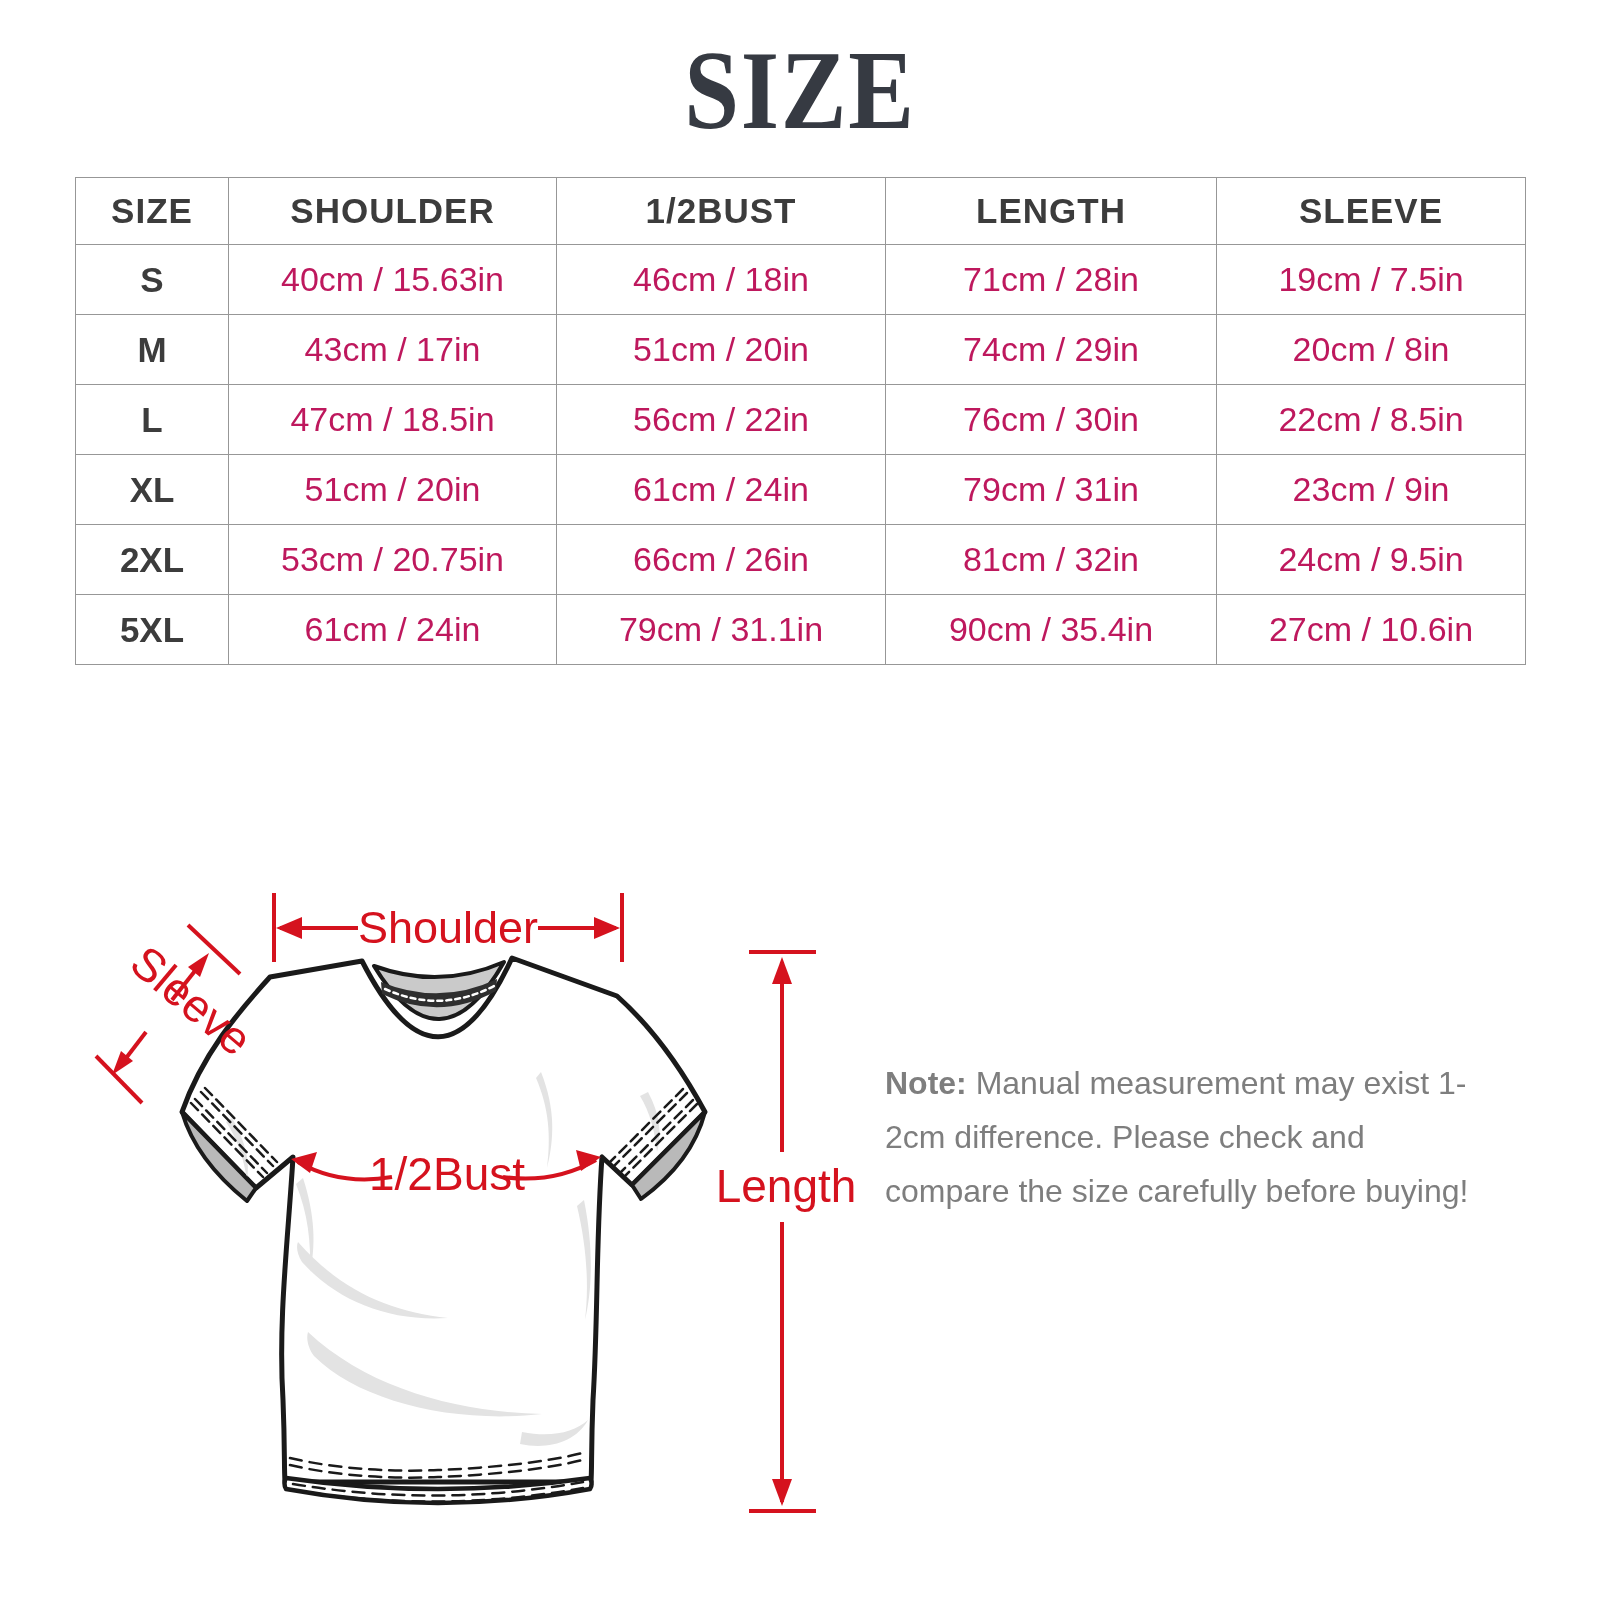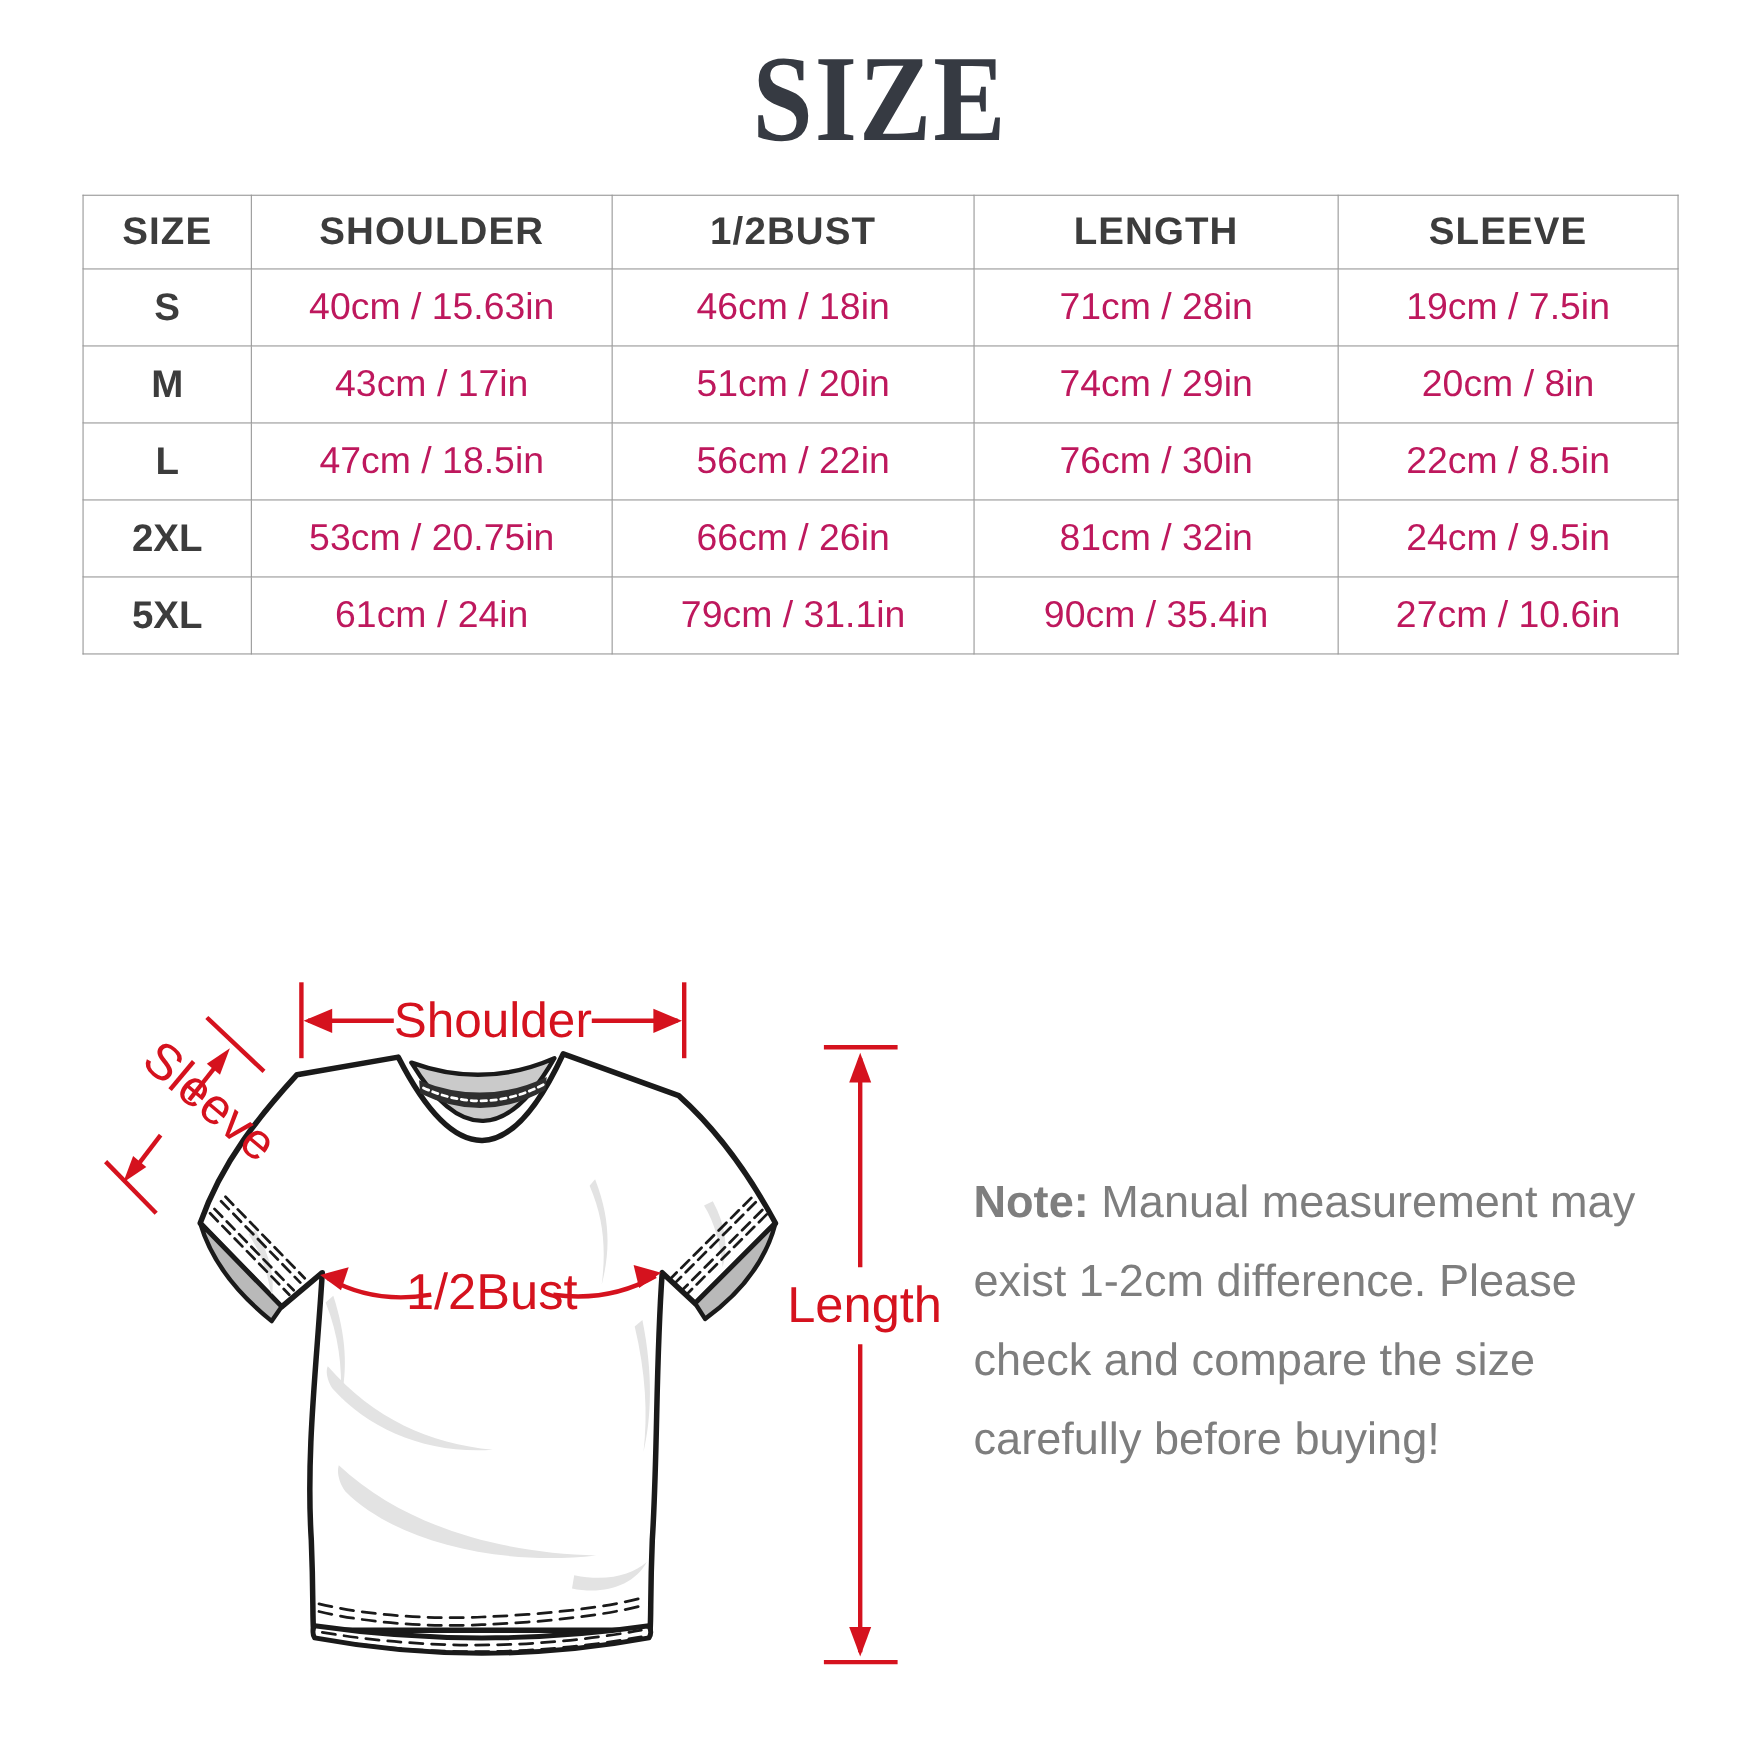--- a/index.html
+++ b/index.html
@@ -66,22 +66,22 @@
     height: 720px;
   }
   .diagram text {
     font-family: "Liberation Sans", sans-serif;
   }
   .note {
     position: absolute;
     left: 885px;
     top: 1056px;
     width: 608px;
-    font-size: 41px;
-    line-height: 72px;
+    font-size: 32px;
+    line-height: 54px;
     color: #7e7e7e;
   }
   .note .note-label { font-weight: 700; }
 </style>
 </head>
 <body>
 
 <div class="stage">
 
   <div class="title">SIZE</div>
@@ -115,20 +115,27 @@
       <td>51cm / 20in</td>
       <td>74cm / 29in</td>
       <td>20cm / 8in</td>
     </tr>
     <tr>
       <td class="rowlabel">L</td>
       <td>47cm / 18.5in</td>
       <td>56cm / 22in</td>
       <td>76cm / 30in</td>
       <td>22cm / 8.5in</td>
+    </tr>
+    <tr>
+      <td class="rowlabel">XL</td>
+      <td>51cm / 20in</td>
+      <td>61cm / 24in</td>
+      <td>79cm / 31in</td>
+      <td>23cm / 9in</td>
     </tr>
     <tr>
       <td class="rowlabel">2XL</td>
       <td>53cm / 20.75in</td>
       <td>66cm / 26in</td>
       <td>81cm / 32in</td>
       <td>24cm / 9.5in</td>
     </tr>
     <tr>
       <td class="rowlabel">5XL</td>

